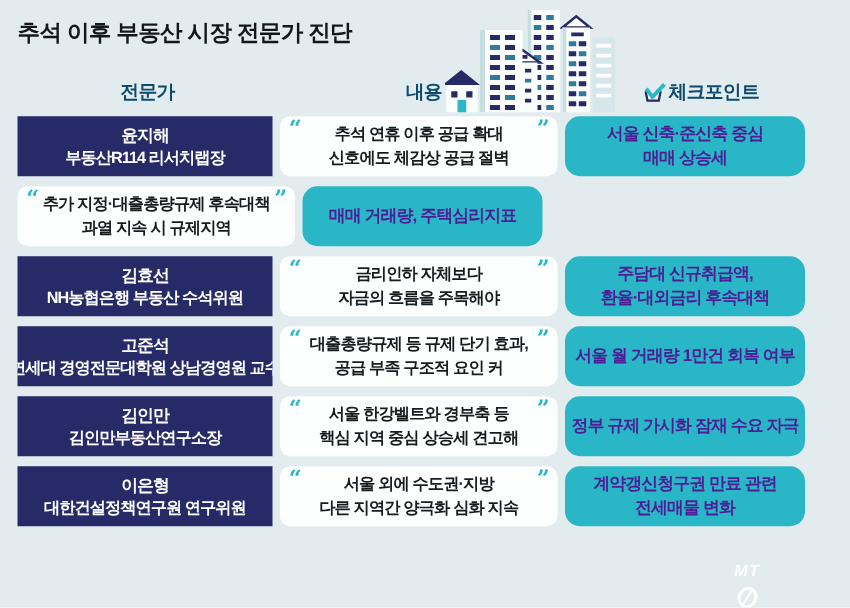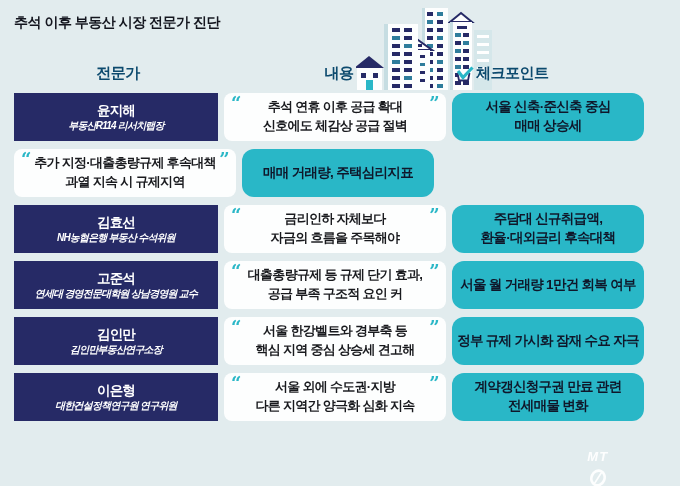--- a/index.html
+++ b/index.html
@@ -3,53 +3,53 @@
 <meta charset="utf-8">
 <style>
   html,body{margin:0;padding:0;}
   .canvas{
     position:relative;width:680px;height:486px;overflow:hidden;
     background:#e2ecee;
     font-family:"Liberation Sans",sans-serif;
   }
   .title{
     position:absolute;left:14px;top:14px;
-    font-size:14px;font-weight:bold;color:#14161f;letter-spacing:-0.5px;
+    font-size:18px;font-weight:bold;color:#14161f;letter-spacing:-0.5px;
   }
   .buildings{position:absolute;left:356px;top:2px;}
   .col-h{
     position:absolute;top:64px;font-size:15px;font-weight:bold;color:#0c4a6e;
     text-align:center;letter-spacing:-0.5px;
   }
   .col-h.c1{left:14px;width:208px;}
   .col-h.c2{left:228px;width:222px;}
-  .col-h.c3{left:454px;width:212px;display:flex;align-items:center;justify-content:flex-start;gap:2px;}
+  .col-h.c3{left:454px;width:212px;display:flex;align-items:center;justify-content:center;gap:2px;}
   .rows{position:absolute;left:14px;top:93px;display:flex;flex-direction:column;gap:8px;}
   .row{display:flex;gap:6px;height:48px;}
   .expert-box{
     width:204px;background:#262a66;border-radius:0;color:#ffffff;
     display:flex;flex-direction:column;justify-content:center;align-items:center;
     font-weight:bold;font-size:13.5px;line-height:1.32;letter-spacing:-0.8px;
     text-align:center;overflow:hidden;white-space:nowrap;
   }
-  .expert-box .aff{font-size:10px;font-style:italic;}
+  .expert-box .aff{font-size:13px;}
   .quote-box{
     width:222px;background:#fdfefe;border-radius:8px;position:relative;
     display:flex;align-items:center;justify-content:center;text-align:center;
     font-weight:bold;font-size:13px;color:#191a1e;line-height:1.45;letter-spacing:-0.7px;
     overflow:hidden;
   }
   .quote-box .qtext div{white-space:nowrap;}
   .q{
     position:absolute;top:2px;font-family:"DejaVu Serif",serif;
     font-size:18px;font-weight:bold;color:#2ab7c7;line-height:1;
   }
   .q.open{left:7px;} .q.close{right:7px;}
   .checkpoint-box{
-    width:192px;background:#29b7c7;border-radius:12px;color:#0f172a;
+    width:192px;background:#29b7c7;border-radius:12px;color:#4c1d95;
     display:flex;flex-direction:column;justify-content:center;align-items:center;
     font-weight:bold;font-size:13.5px;line-height:1.4;letter-spacing:-0.7px;
     text-align:center;overflow:hidden;white-space:nowrap;
   }
   .footer-logo{
     position:absolute;right:16px;top:449px;display:flex;align-items:center;gap:5px;
     color:#ffffff;opacity:0.95;flex-direction:column;
   }
   .footer-logo .mt{font-size:13px;font-weight:bold;font-style:italic;letter-spacing:1px;}
   .footer-logo .brand{font-size:26px;font-weight:bold;letter-spacing:0.5px;}

